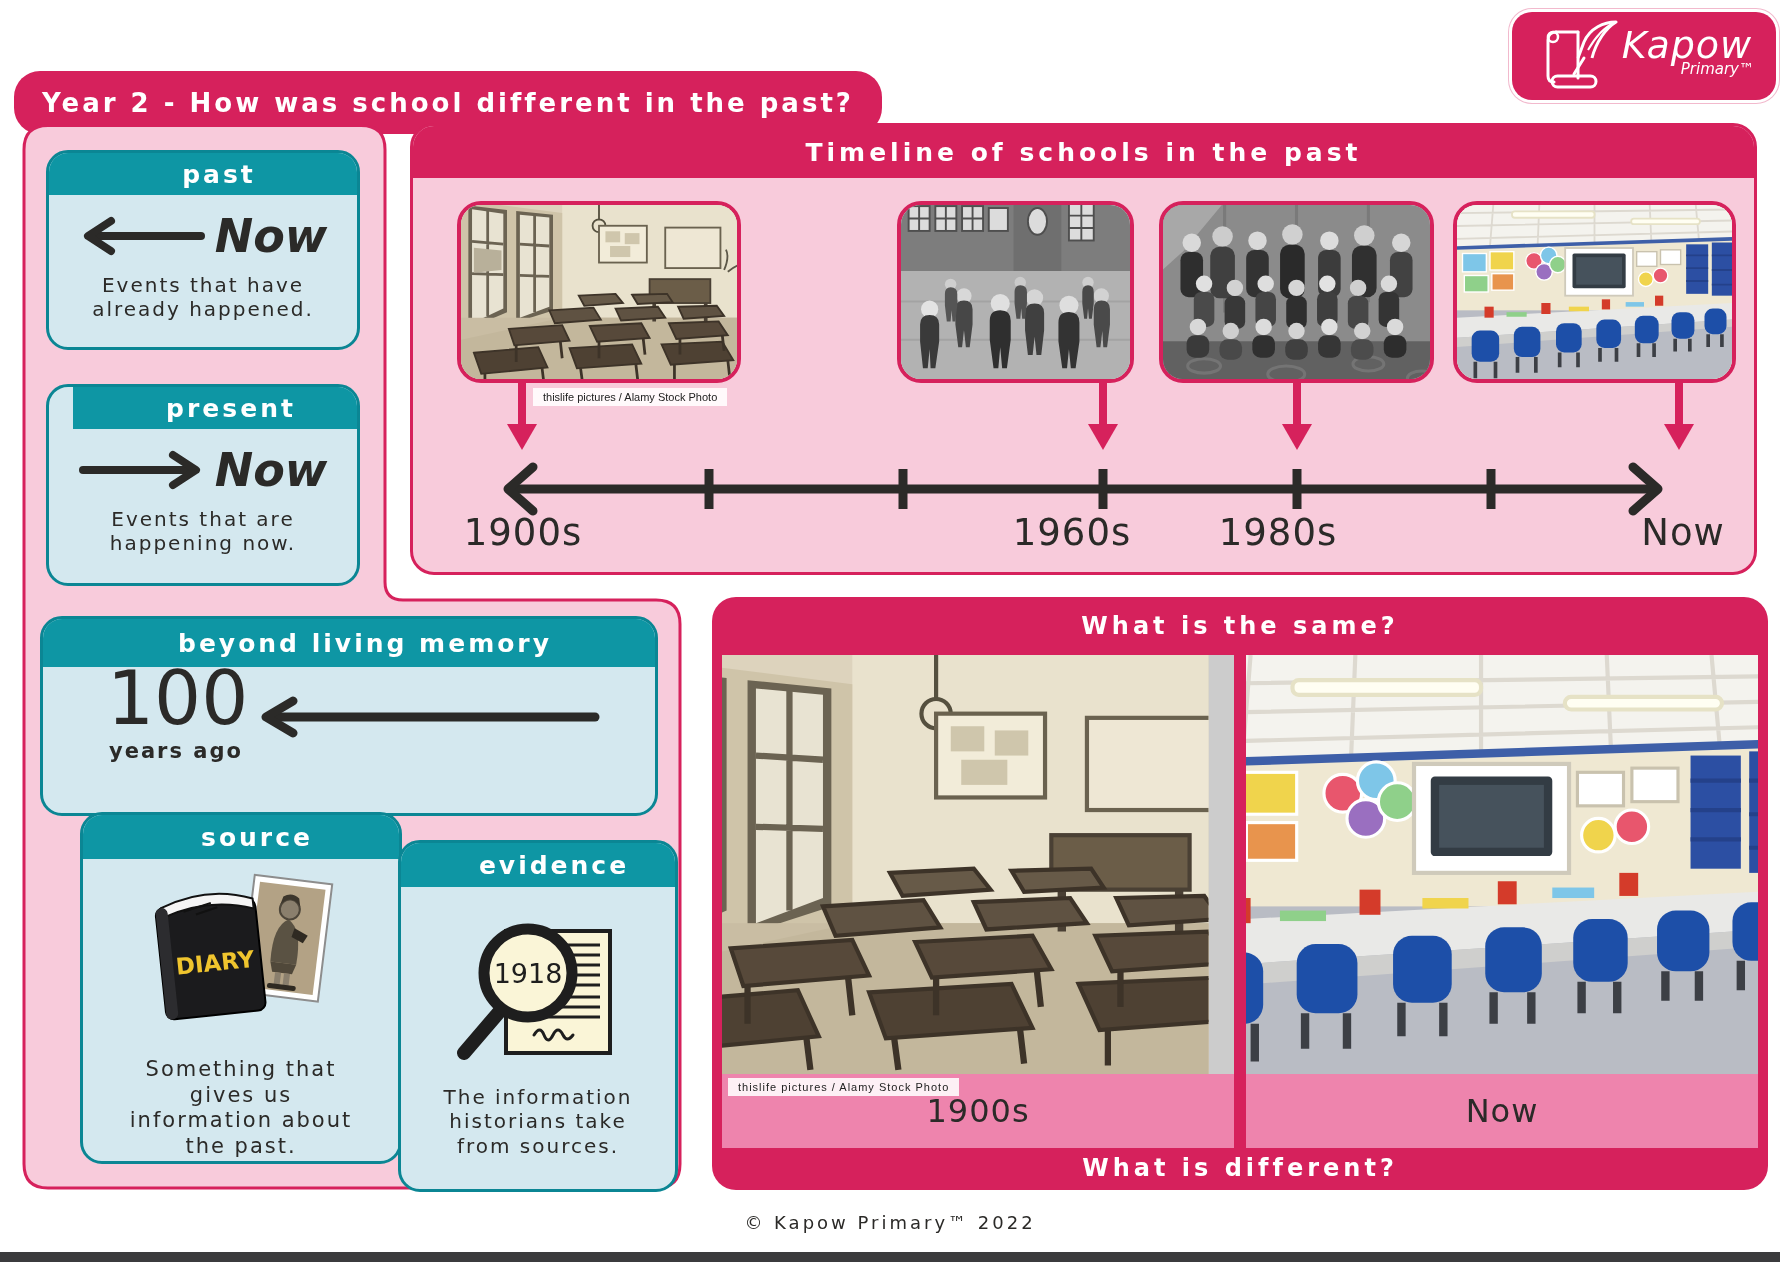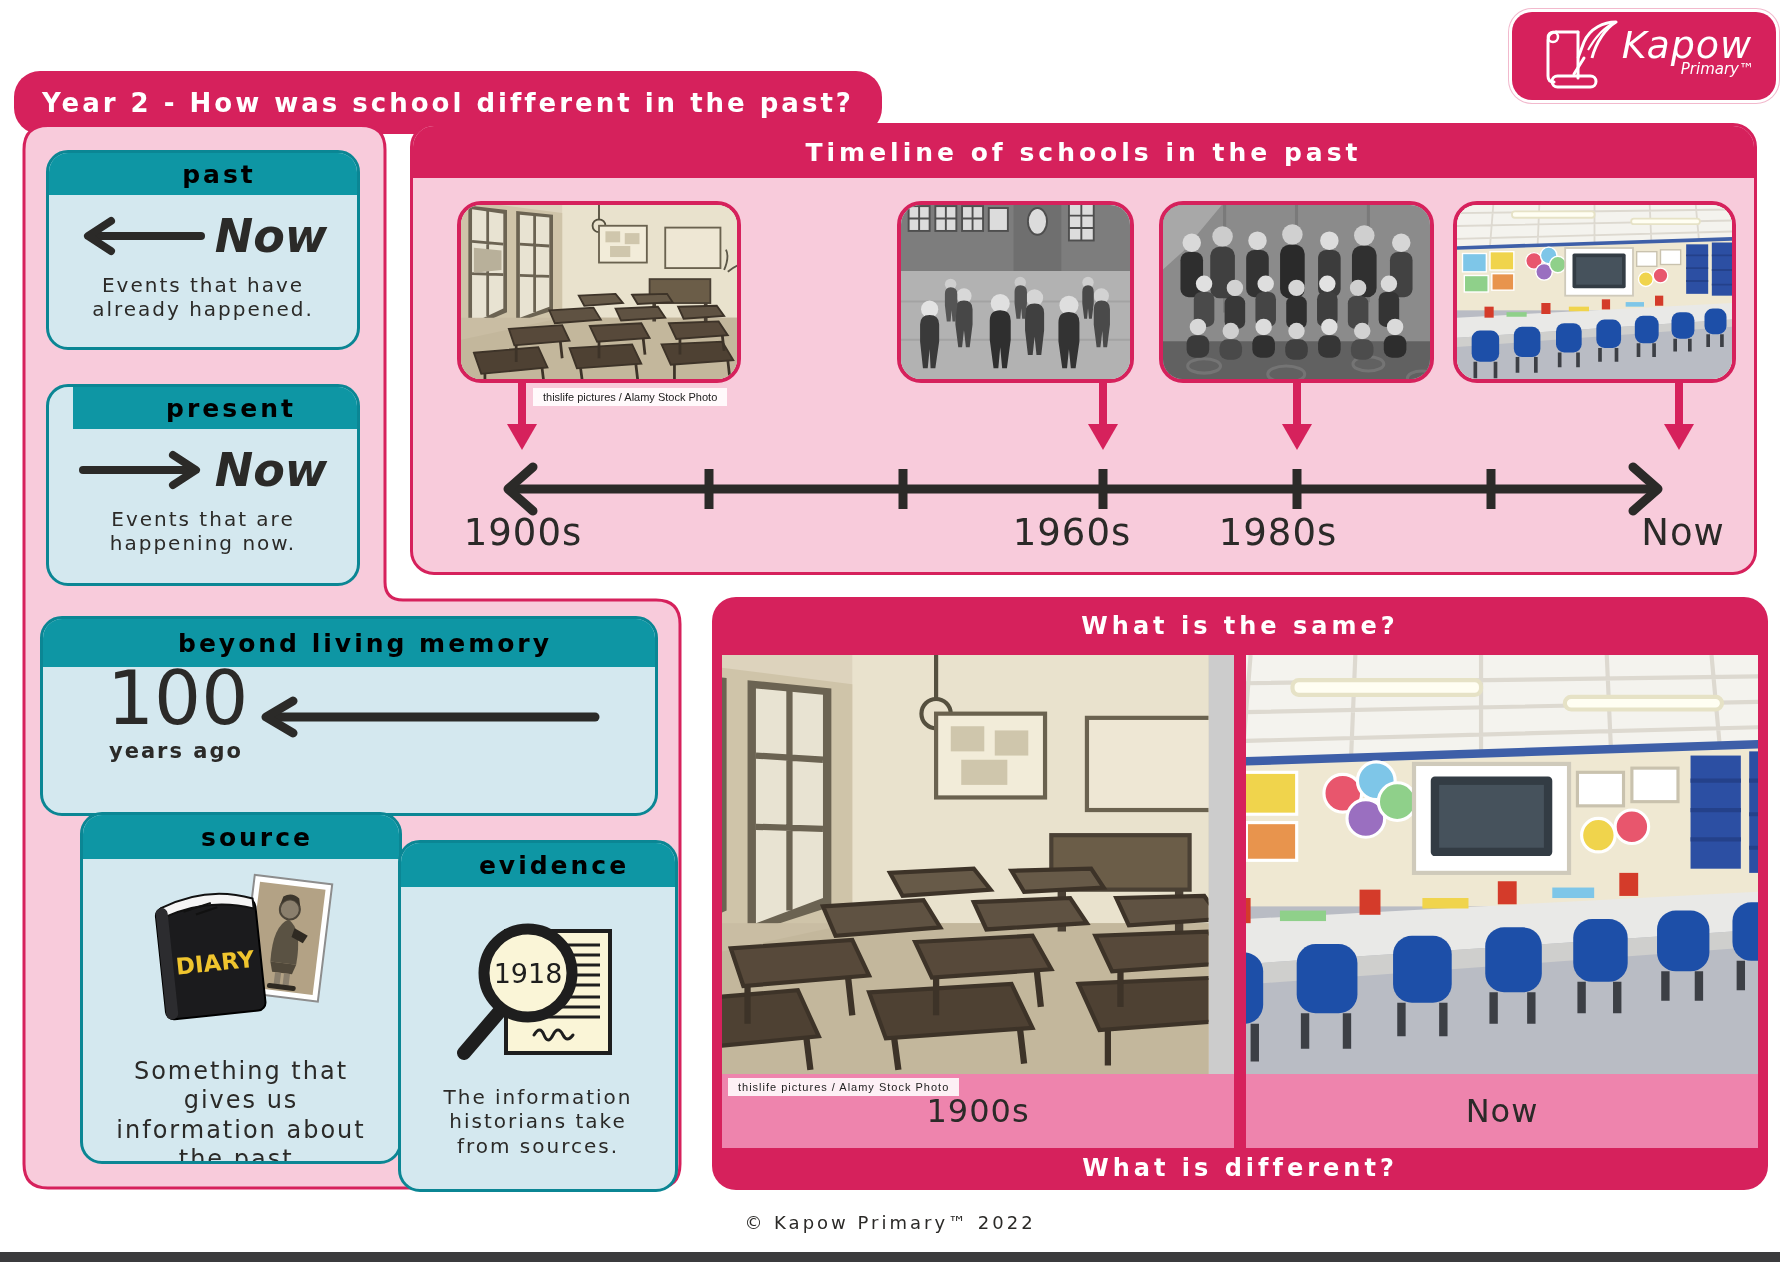--- a/index.html
+++ b/index.html
@@ -25,21 +25,21 @@
   .logo-kapow{font-size:38px; font-weight:400; font-style:italic; line-height:1; letter-spacing:1px;}
   .logo-primary{font-size:15px; font-style:italic; margin-top:-4px; text-align:right; padding-right:8px;}
   
   .left-blob{position:absolute; left:22px; top:124px;}
   
   .card{
     position:absolute; background:#d4e8ef; border:3px solid #0b8694;
     border-radius:22px; overflow:hidden; box-sizing:border-box;
   }
   .card-header{
-    background:#0e96a4; color:#000000; text-align:right;
+    background:#0e96a4; color:#ffffff; text-align:right;
     font-size:25px; font-weight:700; letter-spacing:3px;
     display:flex; align-items:center; justify-content:center;padding-left:32px;
   }
   .card-body{position:relative;}
   .now-row{display:flex; align-items:center; justify-content:center; gap:10px; margin-top:14px;}
   .now-word{font-size:46px; font-weight:700; font-style:italic;}
   .caption{
     text-align:center; font-size:20px; letter-spacing:2px; line-height:1.22;
     margin:10px auto 0 auto; color:#2b2a28;
   }
@@ -487,21 +487,21 @@
         </g>
 
         <g transform="rotate(-6 70 95)">
           <rect x="18" y="36" width="100" height="112" rx="8" fill="#1b1b1d" stroke="#000" stroke-width="2"></rect>
           <path d="M24,36 q48,-18 92,0 l0,10 q-44,-16 -92,0 z" fill="#f5f5f5" stroke="#111" stroke-width="2"></path>
           <path d="M46,42 l28,-6 M58,46 l22,-5" stroke="#111" stroke-width="2"></path>
           <rect x="18" y="36" width="12" height="112" rx="6" fill="#2c2c2f"></rect>
           <text x="72" y="104" text-anchor="middle" font-family="DejaVu Sans, sans-serif" font-size="23" font-weight="bold" fill="#f0c52e">DIARY</text>
         </g>
       </svg>
-      <div class="caption" style="width:252px; font-size:24px;">Something that gives us information about the past.</div>
+      <div class="caption" style="width:252px; font-size:21px;">Something that gives us information about the past.</div>
     </div>
   </div>
 
   <div class="card" style="left:398px; top:812px; width:280px; height:352px;margin-top:28px;">
     <div class="card-header" style="height:44px;">evidence</div>
     <div class="card-body" style="text-align:center;">
       <svg width="200" height="178" viewBox="0 0 200 178" style="margin-top:6px;">
 
         <rect x="68" y="38" width="104" height="122" fill="#faf5d7" stroke="#1e1e1e" stroke-width="4"></rect>
         <g stroke="#1e1e1e" stroke-width="3">

